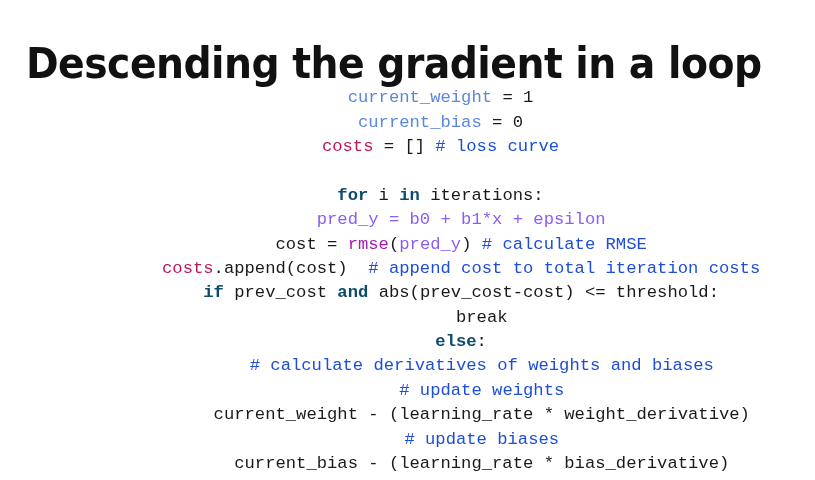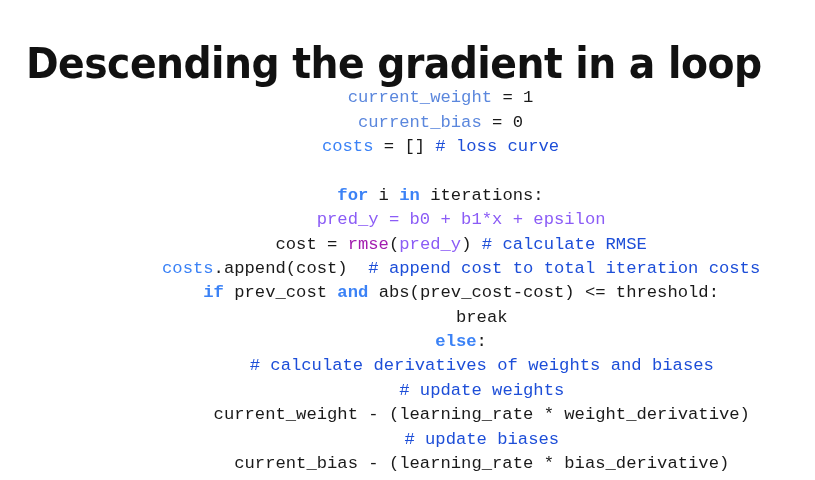--- a/index.html
+++ b/index.html
@@ -57,23 +57,23 @@
   .code-line {
     height: 24.4px;
     white-space: pre;
   }
   .code-line.blank {
     height: 24.4px;
   }
 
   
   .tok-plain   { color: #1a1a1a; }
-  .tok-kw      { color: #3b82f6; font-weight: 700; }
+  .tok-kw      { color: #0c4a6e; font-weight: 700; }
   .tok-var     { color: #5b87dd; }
-  .tok-green   { color: #3b82f6; }
+  .tok-green   { color: #be185d; }
   .tok-teal    { color: #8b5cf6; }
   .tok-purple  { color: #a21caf; }
   .tok-comment { color: #1d4ed8; }
   .tok-num     { color: #1a1a1a; }
 </style>
 </head>
 <body>
 
 <div id="slide">
 

